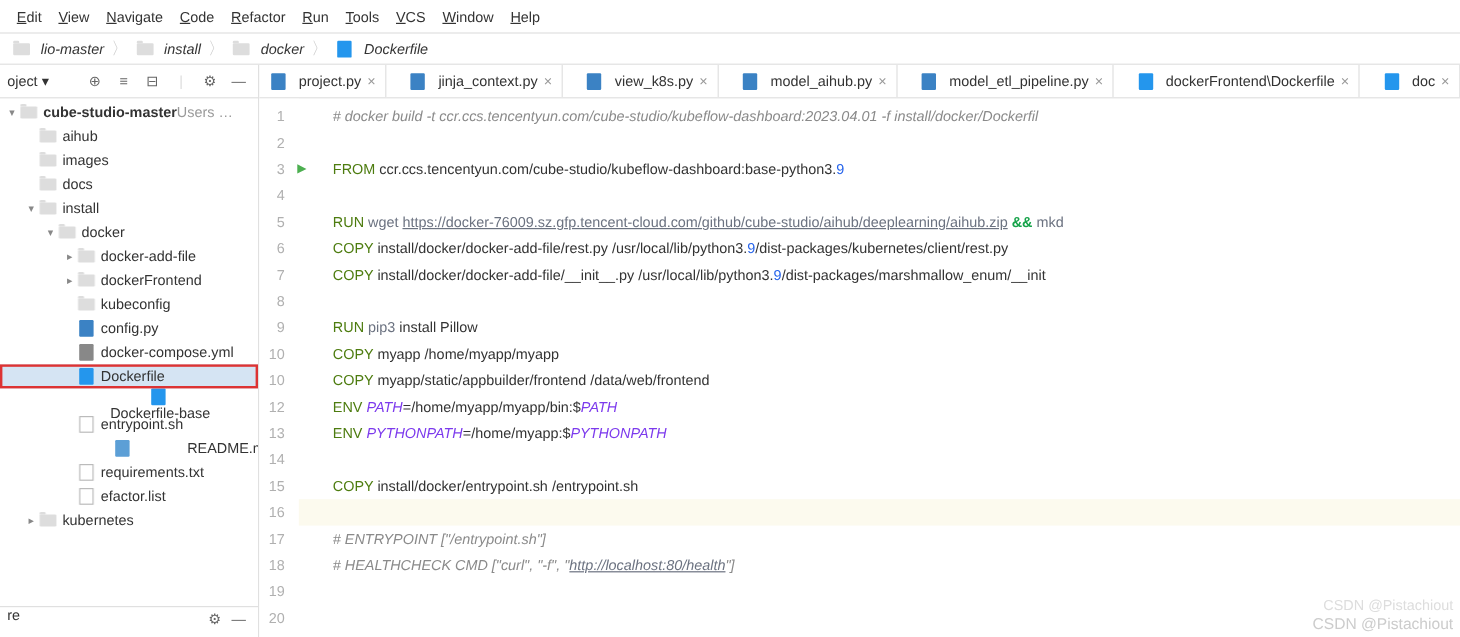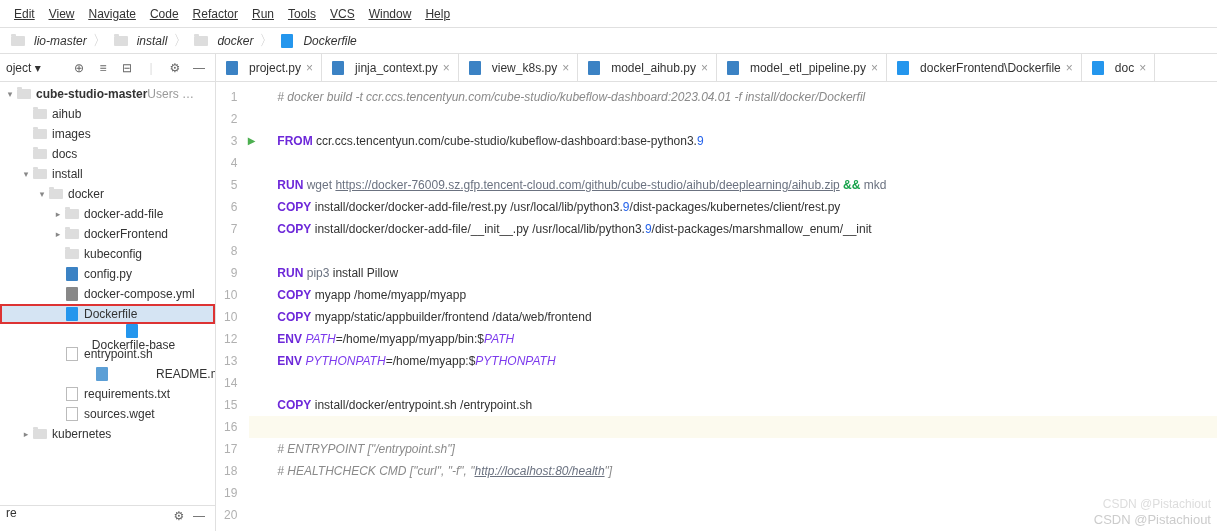--- a/index.html
+++ b/index.html
@@ -1,18 +1,18 @@
 <!DOCTYPE html>
 <html><head>
 <meta charset="utf-8">
 <style>
 * { margin:0; padding:0; box-sizing:border-box; font-family:"Segoe UI",Arial,sans-serif; font-size:12px; }
 body { background:#fff; color:#333; width:1217px; height:531px; overflow:hidden; position:relative; }
 .menubar { display:flex; align-items:center; height:28px; padding:0 8px; border-bottom:1px solid #e0e0e0; gap:2px; }
-.menubar .mitem { padding:2px 6px; cursor:default;text-decoration:underline; }
+.menubar .mitem { padding:2px 6px; cursor:default; }
 .menubar .mitem u { text-decoration:underline; }
 .menubar .title { margin-left:20px; color:#666; }
 .crumbbar { display:flex; align-items:center; height:26px; padding:0 4px; border-bottom:1px solid #e0e0e0; gap:0; }
 .crumb { display:flex; align-items:center; padding:0 6px; gap:4px; cursor:default;font-style:italic; }
 .crumb-sep { color:#ccc; font-size:14px; }
 .main { display:flex; height:calc(100% - 54px); }
 .sidebar { width:216px; display:flex; flex-direction:column; border-right:1px solid #e0e0e0; }
 .sidehdr { display:flex; align-items:center; height:28px; padding:0 6px; border-bottom:1px solid #e0e0e0; gap:4px; }
 .sidehdr .spacer { flex:1; }
 .iconbtn { display:inline-flex; width:20px; height:20px; align-items:center; justify-content:center; cursor:pointer; color:#666; }
@@ -24,31 +24,31 @@
 .ticon { display:inline-flex; width:16px; height:16px; align-items:center; justify-content:center; margin-right:4px; }
 .folder { width:14px; height:10px; background:#ddd; border-radius:1px; position:relative; }
 .folder:before { content:""; position:absolute; top:-2px; left:0; width:5px; height:2px; background:#ddd; border-radius:1px 1px 0 0; }
 .file-sq { width:12px; height:14px; background:#fff; border:1px solid #bbb; position:relative; }
 .file-py { width:12px; height:14px; background:#3b82c4; border-radius:1px; }
 .file-dk { width:12px; height:14px; background:#2496ed; border-radius:1px; }
 .file-yml { width:12px; height:14px; background:#888; border-radius:1px; }
 .file-md { width:12px; height:14px; background:#5c9fd6; border-radius:1px; }
 .sidefoot { display:flex; align-items:flex-start; height:26px; padding:0 6px; border-top:1px solid #e0e0e0; }
 .editor { flex:1; display:flex; flex-direction:column; overflow:hidden; }
-.tabs { display:flex; align-items:center; height:28px; border-bottom:1px solid #e0e0e0; overflow:hidden; }
+.tabs { display:flex; align-items:center; height:28px; border-bottom:1px solid #e0e0e0; overflow:hidden;justify-content:space-between; }
 .tab { display:flex; align-items:center; height:100%; padding:0 8px; gap:5px; border-right:1px solid #e0e0e0; cursor:pointer; white-space:nowrap; }
 .tab .close { color:#999; font-size:12px; }
 .code { flex:1; display:flex; font-family:Consolas,monospace; font-size:13px; overflow:auto; }
 .gutter { background:#fff; color:#b0b0b0; text-align:right; padding:4px 12px 4px 8px; user-select:none; }
 .gutter div { height:22px; line-height:22px; }
 .codebody { flex:1; padding:4px 0; white-space:pre; }
 .codebody .ln { height:22px; line-height:22px; padding-left:28px; }
 .codebody .ln.cur { background:#fcfaee; }
 .c-cm { color:#8a8a8a; font-style:italic; }
-.c-kw { color:#6d28d9; font-weight:bold; }
+.c-kw { color:#4d7c0f; font-weight:normal; }
 .c-cmd { color:#6b7280; }
 .c-url { color:#6b7280; text-decoration:underline; }
 .c-var { color:#7c3aed; font-style:italic; }
 .c-op { color:#16a34a; font-weight:bold; }
 .c-num { color:#2563eb; }
 .watermark { position:absolute; right:6px; bottom:4px; color:#ccc; font-size:13px; pointer-events:none; }
 .watermark2 { position:absolute; right:6px; bottom:20px; color:#ddd; font-size:12px; pointer-events:none; }
 .bold { font-weight:bold; }
 </style>
 </head>
@@ -221,21 +221,21 @@
           <span class="ticon">
             <span class="file-sq"></span>
           </span>
           <span>requirements.txt</span>
         </div>
         <div class="trow" style="padding-left: 52px;">
           <span class="tw"></span>
           <span class="ticon">
             <span class="file-sq"></span>
           </span>
-          <span>sources.wget</span>
+          <span>efactor.list</span>
         </div>
         <div class="trow" style="padding-left: 20px;">
           <span class="tw">▸</span>
           <span class="ticon">
             <span class="folder"></span>
           </span>
           <span>kubernetes</span>
         </div>
       </div>
     <div class="sidefoot">

